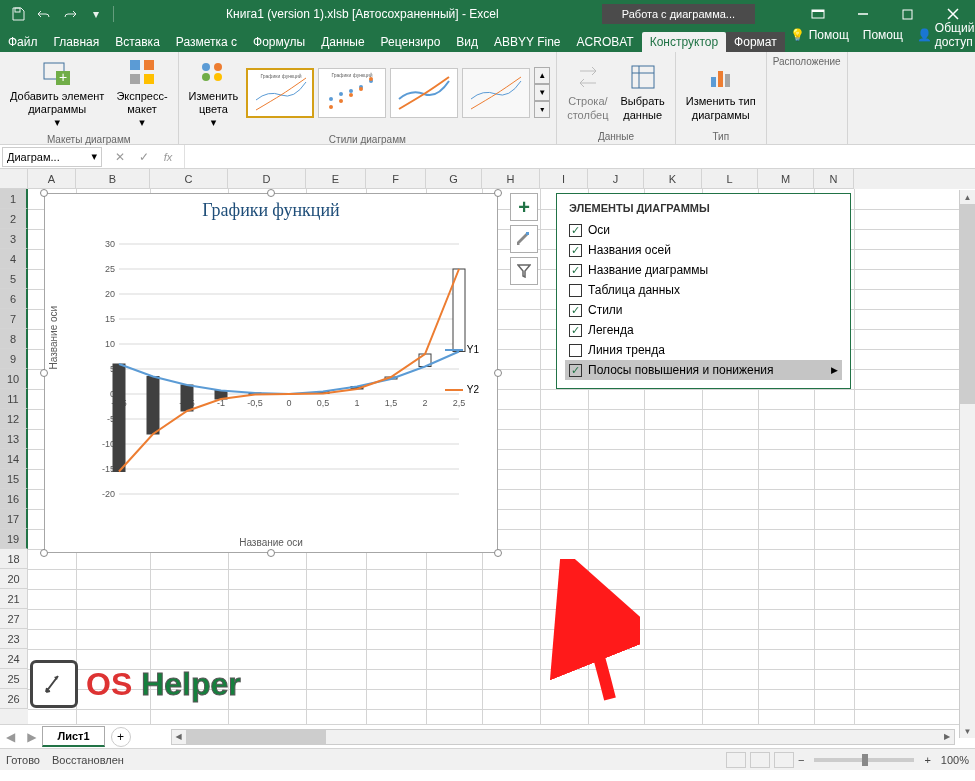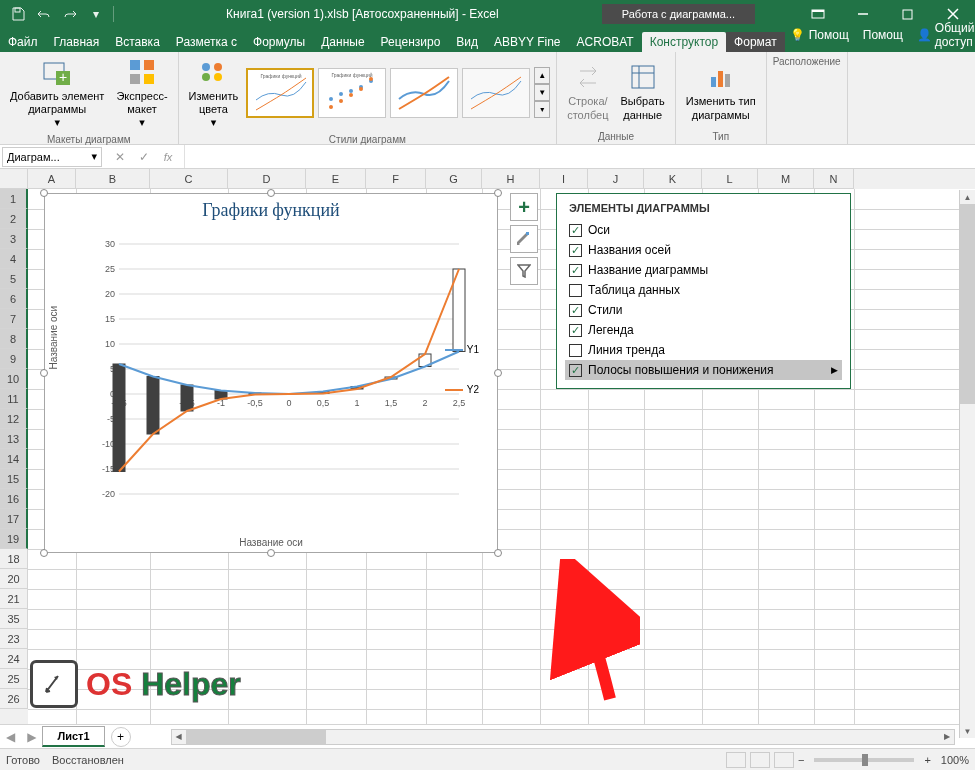--- a/index.html
+++ b/index.html
@@ -346,21 +346,21 @@
         <div class="row-h sel">12</div>
         <div class="row-h sel">13</div>
         <div class="row-h sel">14</div>
         <div class="row-h sel">15</div>
         <div class="row-h sel">16</div>
         <div class="row-h sel">17</div>
         <div class="row-h sel">19</div>
         <div class="row-h">18</div>
         <div class="row-h">20</div>
         <div class="row-h">21</div>
-        <div class="row-h">35</div>
+        <div class="row-h">27</div>
         <div class="row-h">23</div>
         <div class="row-h">24</div>
         <div class="row-h">25</div>
         <div class="row-h">26</div>
       </div>
     <div class="cells">
       <div class="gridlines" id="gridlines">
           <div class="gl-v" style="left: 48px;"></div>
           <div class="gl-v" style="left: 122px;"></div>
           <div class="gl-v" style="left: 200px;"></div>

